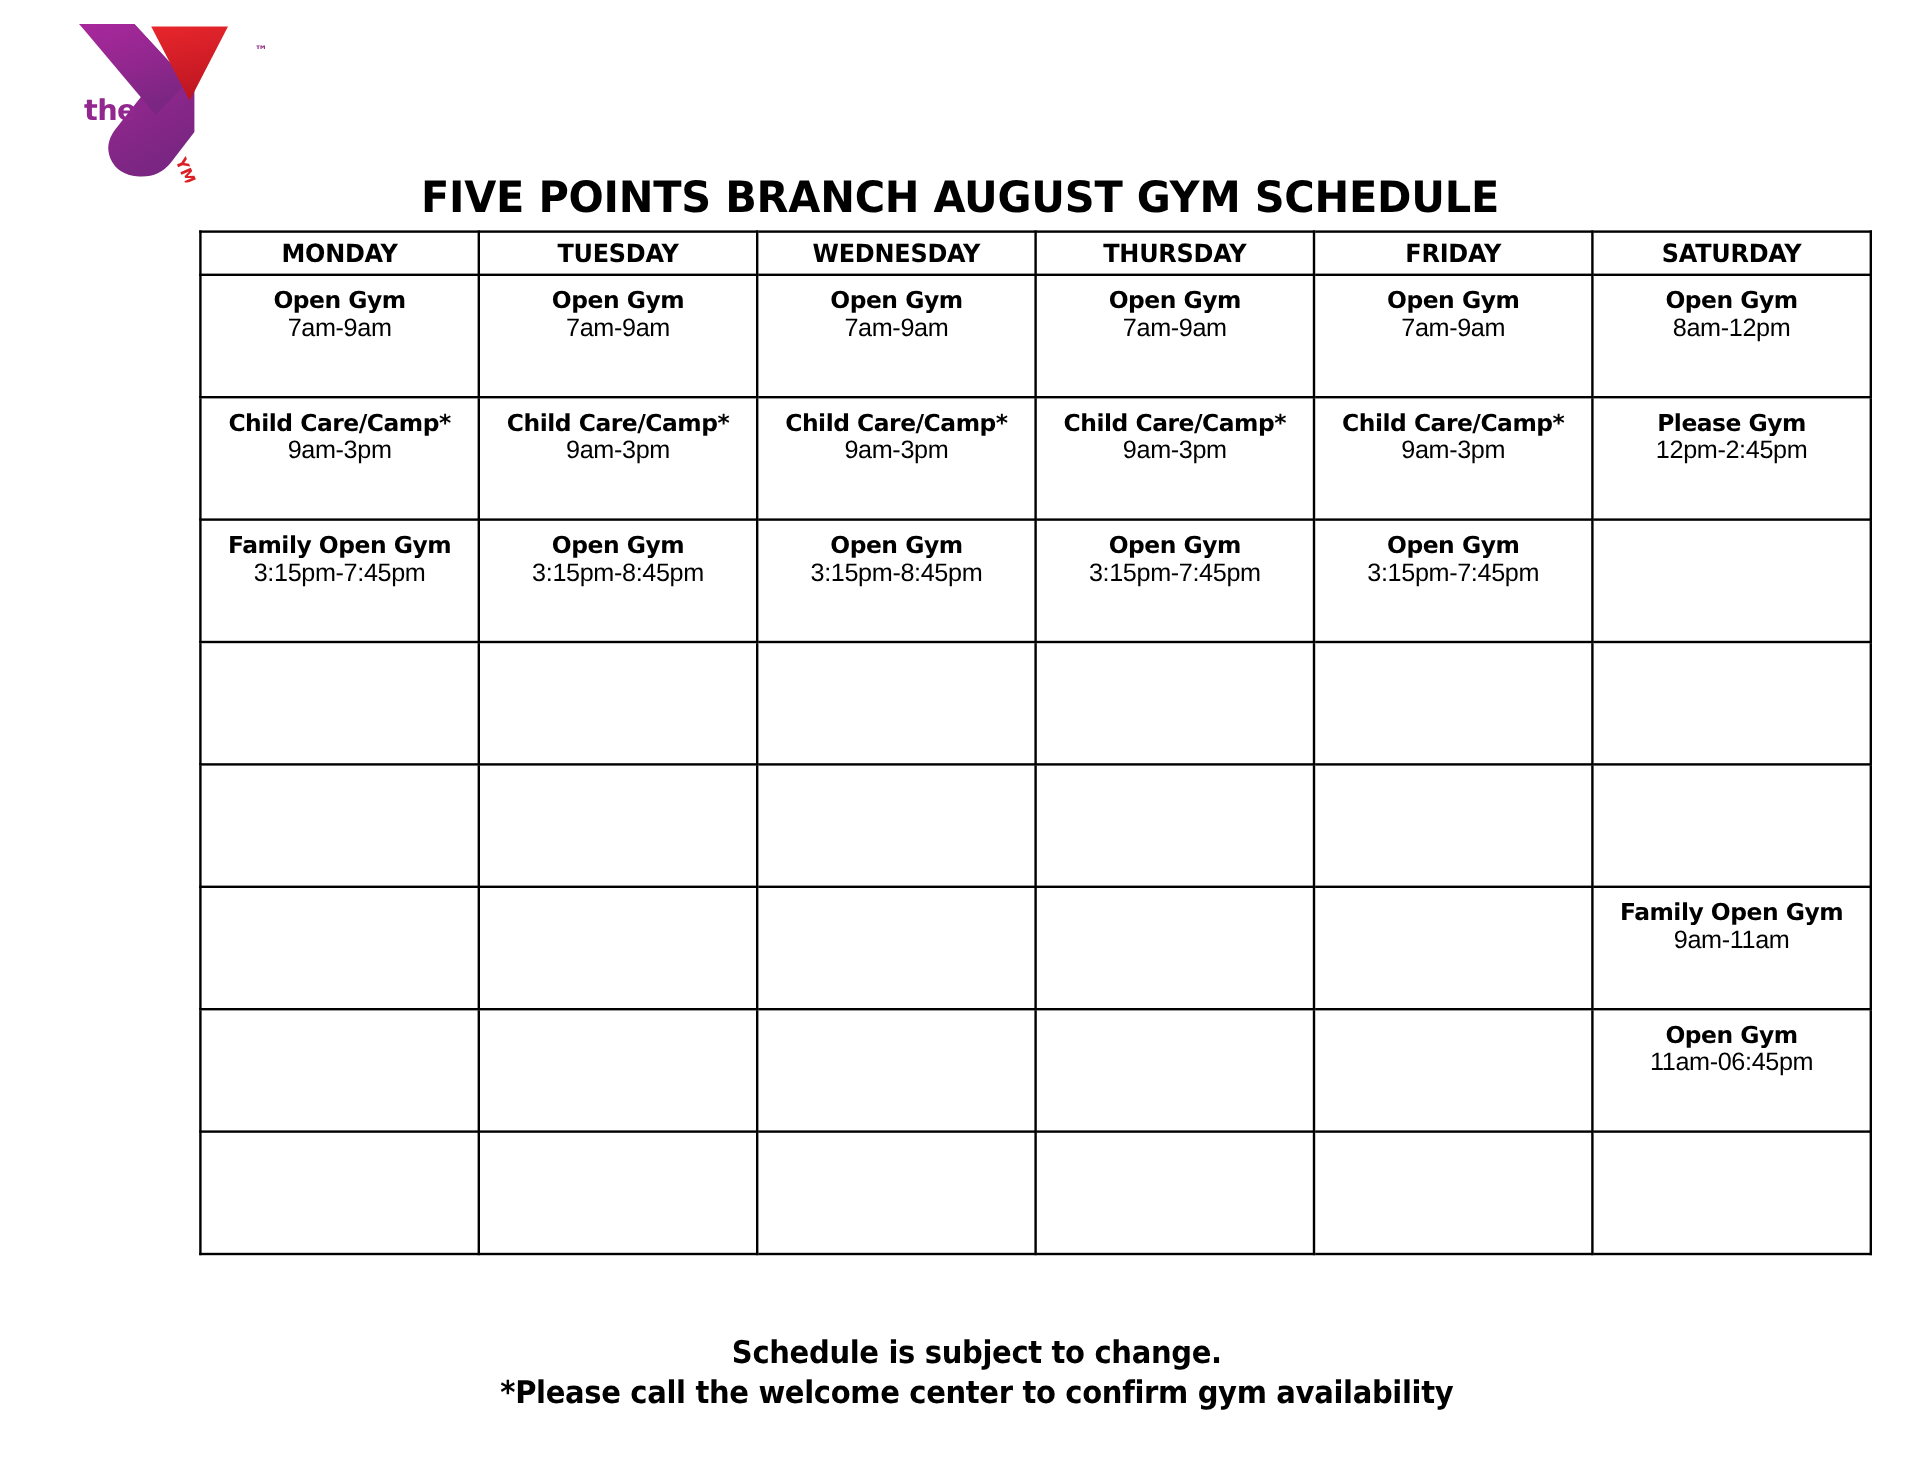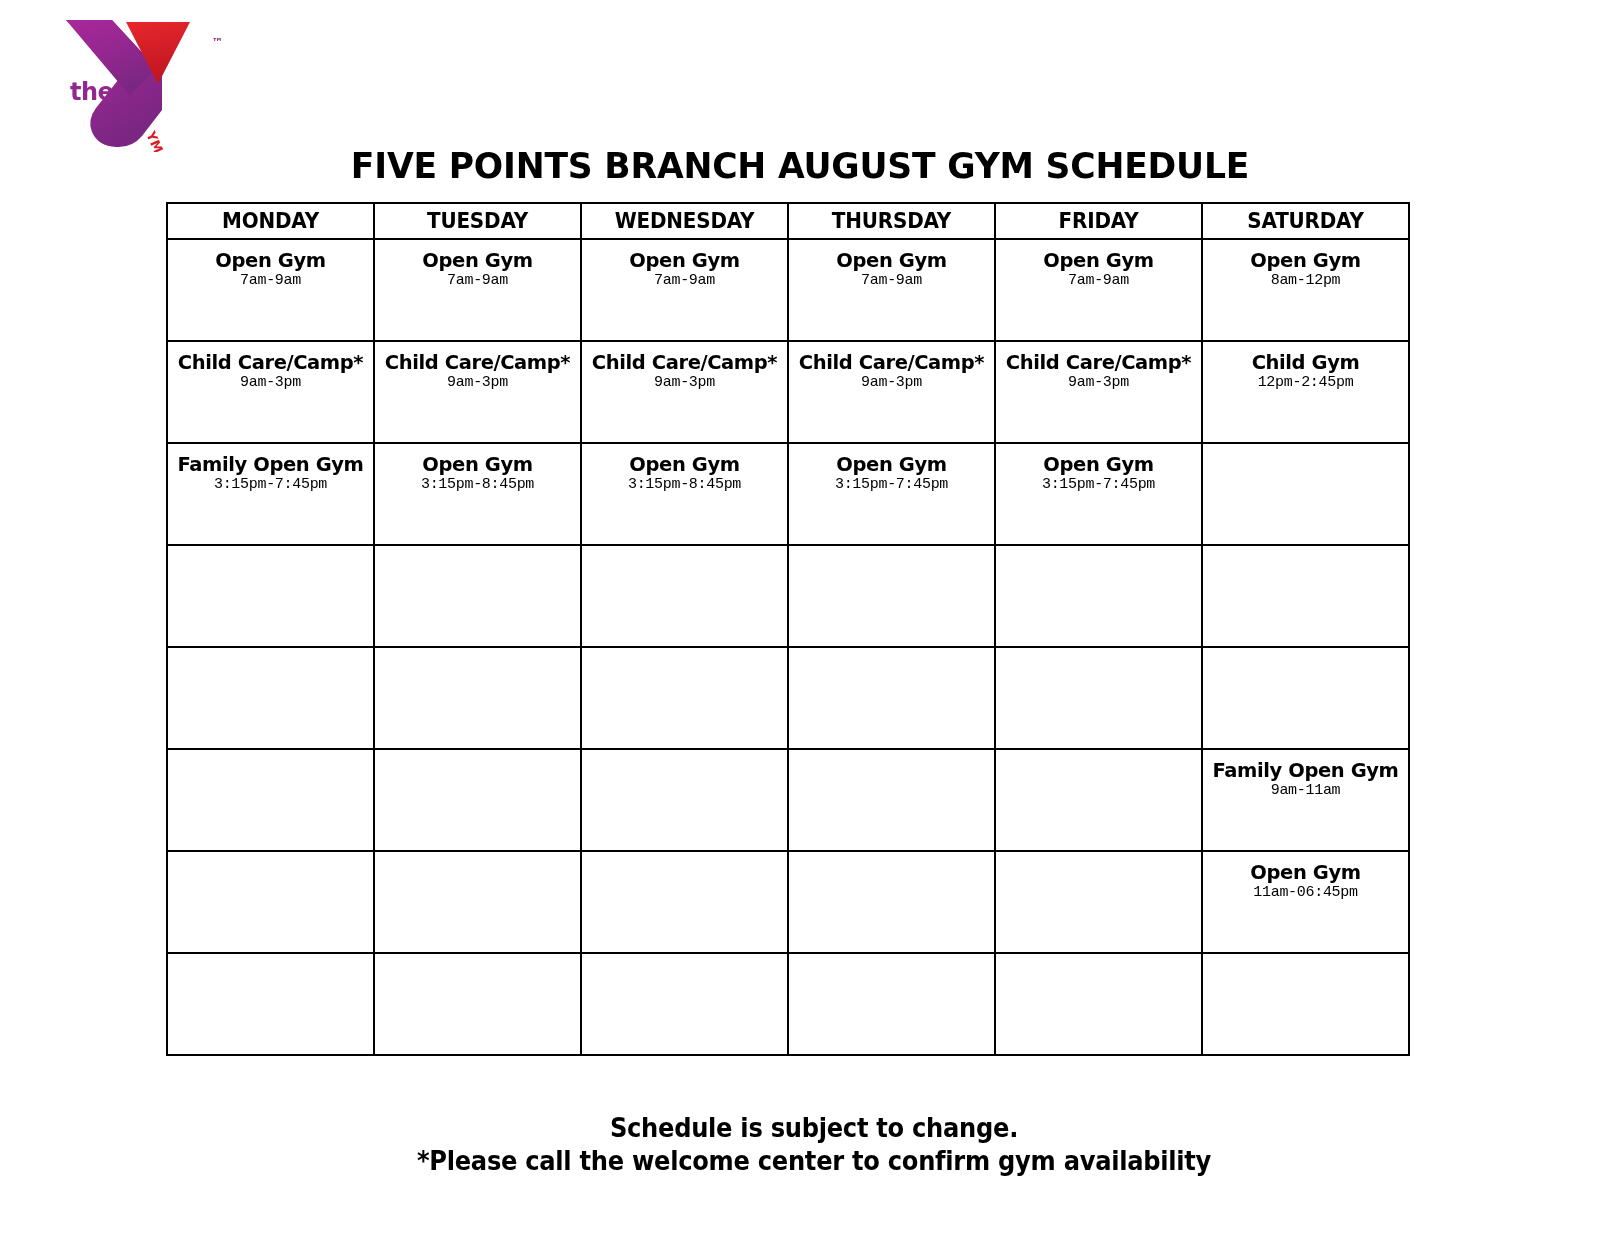--- a/index.html
+++ b/index.html
@@ -80,22 +80,22 @@
     transform: scaleX(0.96);
     transform-origin: center top;
     color: #000000;
     white-space: nowrap;
   }
 
   
   #schedule-table {
     position: absolute;
     left: 166px;
-    top: 202px;
-    width: 1244px;
+    top: 192px;
+    width: 1394px;
     border-collapse: collapse;
     table-layout: fixed;
   }
   #schedule-table th,
   #schedule-table td {
     border: 2.2px solid #000000;
     padding: 0;
     vertical-align: top;
     text-align: center;
     box-sizing: border-box;
@@ -119,22 +119,22 @@
   .cell-title {
     display: block;
     font-family: "DejaVu Sans", sans-serif;
     font-size: 19.5px;
     font-weight: bold;
     letter-spacing: -0.4px;
     white-space: nowrap;
   }
   .cell-time {
     display: block;
-    font-family: Liberation Mono, monospace;
-    font-size: 15px;
+    font-family: Liberation Sans, sans-serif;
+    font-size: 21px;
     font-weight: normal;
     letter-spacing: -0.3px;
     white-space: nowrap;
   }
   .cell-dayhead {
     display: block;
     padding-top: 24px;
     font-family: "DejaVu Sans", sans-serif;
     font-size: 21px;
     font-weight: bold;
@@ -274,21 +274,21 @@
           </div>
         </td>
         <td>
           <div class="cell-inner">
             <span class="cell-title">Child Care/Camp*</span>
             <span class="cell-time">9am-3pm</span>
           </div>
         </td>
         <td>
           <div class="cell-inner">
-            <span class="cell-title">Child Gym</span>
+            <span class="cell-title">Please Gym</span>
             <span class="cell-time">12pm-2:45pm</span>
           </div>
         </td>
       </tr>
       <tr>
         <td>
           <div class="cell-inner">
             <span class="cell-title">Family Open Gym</span>
             <span class="cell-time">3:15pm-7:45pm</span>
           </div>

